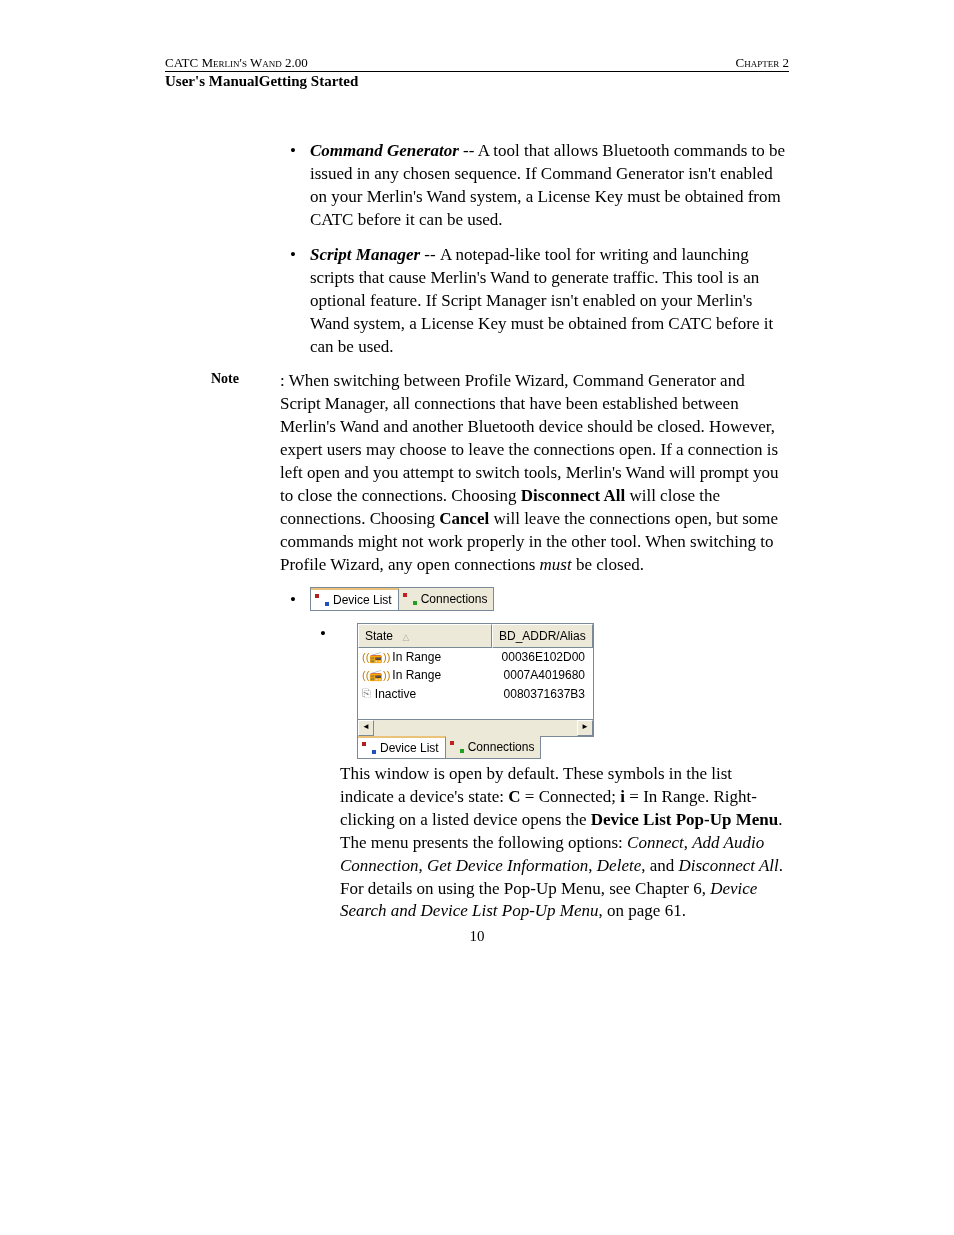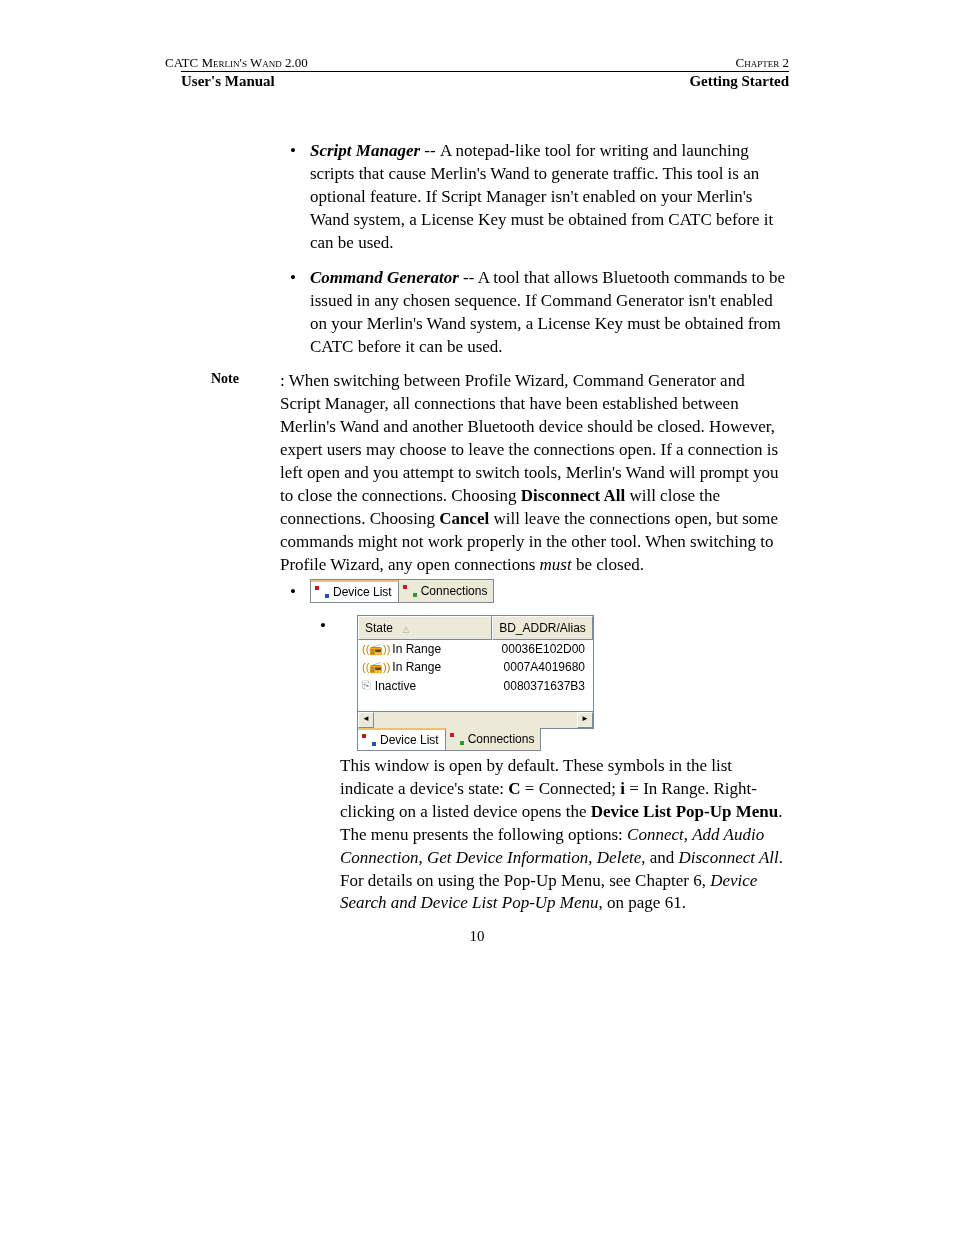--- a/index.html
+++ b/index.html
@@ -18,27 +18,25 @@
   }
   .header-line {
     display: flex;
     justify-content: space-between;
     font-size: 13px;
   }
   .header-line .left { font-variant: small-caps; }
   .header-line .right { font-variant: small-caps; }
   .header-sub {
     display: flex;
-    justify-content: space-between;
     font-size: 15px;
     font-weight: bold;
     border-top: 1px solid #000;
     padding-top: 1px;
     margin-bottom: 50px;
-    margin-left: 16px;
   }
   .content {
     font-size: 17px;
     line-height: 1.35;
     margin-left: 115px;
   }
   .li1 {
     position: relative;
     padding-left: 30px;
     margin-bottom: 12px;
@@ -58,21 +56,21 @@
     content: "•";
     position: absolute;
     left: 10px;
     top: 0;
   }
   .bi { font-weight: bold; font-style: italic; }
   .note-block {
     position: relative;
     margin-left: -36px;
     padding-left: 36px;
-    margin-bottom: 4px;
+    margin-bottom: 12px;
   }
   .note-label {
     position: absolute;
     left: -33px;
     top: 0;
     font-size: 14px;
     font-weight: bold;
   }
   .i { font-style: italic; }
   .b { font-weight: bold; }
@@ -172,25 +170,25 @@
     <span class="left">CATC Merlin's Wand 2.00</span>
     <span class="right">Chapter 2</span>
   </div>
   <div class="header-sub">
     <span>User's Manual</span>
     <span>Getting Started</span>
   </div>
 
   <div class="content">
     <div class="li1">
+      <span class="bi">Command Generator</span><span> -- </span><span>A tool that allows Bluetooth commands to be issued in any chosen sequence. If Command Generator isn't enabled on your Merlin's Wand system, a License Key must be obtained from CATC before it can be used.</span>
+    </div>
+
+    <div class="li1">
       <span class="bi">Script Manager</span><span class="i"> -- </span><span>A notepad-like tool for writing and launching scripts that cause Merlin's Wand to generate traffic. This tool is an optional feature. If Script Manager isn't enabled on your Merlin's Wand system, a License Key must be obtained from CATC before it can be used.</span>
-    </div>
-
-    <div class="li1">
-      <span class="bi">Command Generator</span><span> -- </span><span>A tool that allows Bluetooth commands to be issued in any chosen sequence. If Command Generator isn't enabled on your Merlin's Wand system, a License Key must be obtained from CATC before it can be used.</span>
     </div>
 
     <div class="note-block">
       <span class="note-label">Note</span>
       <span>: </span><span>When switching between Profile Wizard, Command Generator and Script Manager, all connections that have been established between Merlin's Wand and another Bluetooth device should be closed. However, expert users may choose to leave the connections open. If a connection is left open and you attempt to switch tools, Merlin's Wand will prompt you to close the connections. Choosing </span><span class="b">Disconnect All</span><span> will close the connections. Choosing </span><span class="b">Cancel</span><span> will leave the connections open, but some commands might not work properly in the other tool. When switching to Profile Wizard, any open connections </span><span class="i">must</span><span> be closed.</span>
     </div>
 
     <div class="li1">
       <div class="row">
         <div class="tabs-widget" style="margin-top:-2px;">
@@ -208,21 +206,21 @@
 
     <div class="li2">
       <div class="row">
         <div style="width:235px;padding-left:17px;">
           <div class="dl-widget">
             <div class="dl-head">
               <div style="width:120px;">
                 <span>State</span>
                 <span style="color:#aaa;font-size:9px;margin-left:6px;">△</span>
               </div>
-              <div style="flex:1;text-align:center;"><span>BD_ADDR/Alias</span></div>
+              <div style="flex:1;text-align:left;"><span>BD_ADDR/Alias</span></div>
             </div>
             <div class="dl-body">
               <div>
                 <div class="c-state">
                     <span class="icon-inrange">((📻))</span>
                     <span>In Range</span>
                   </div>
                 <div class="c-addr">00036E102D00</div>
               </div>
               <div>

